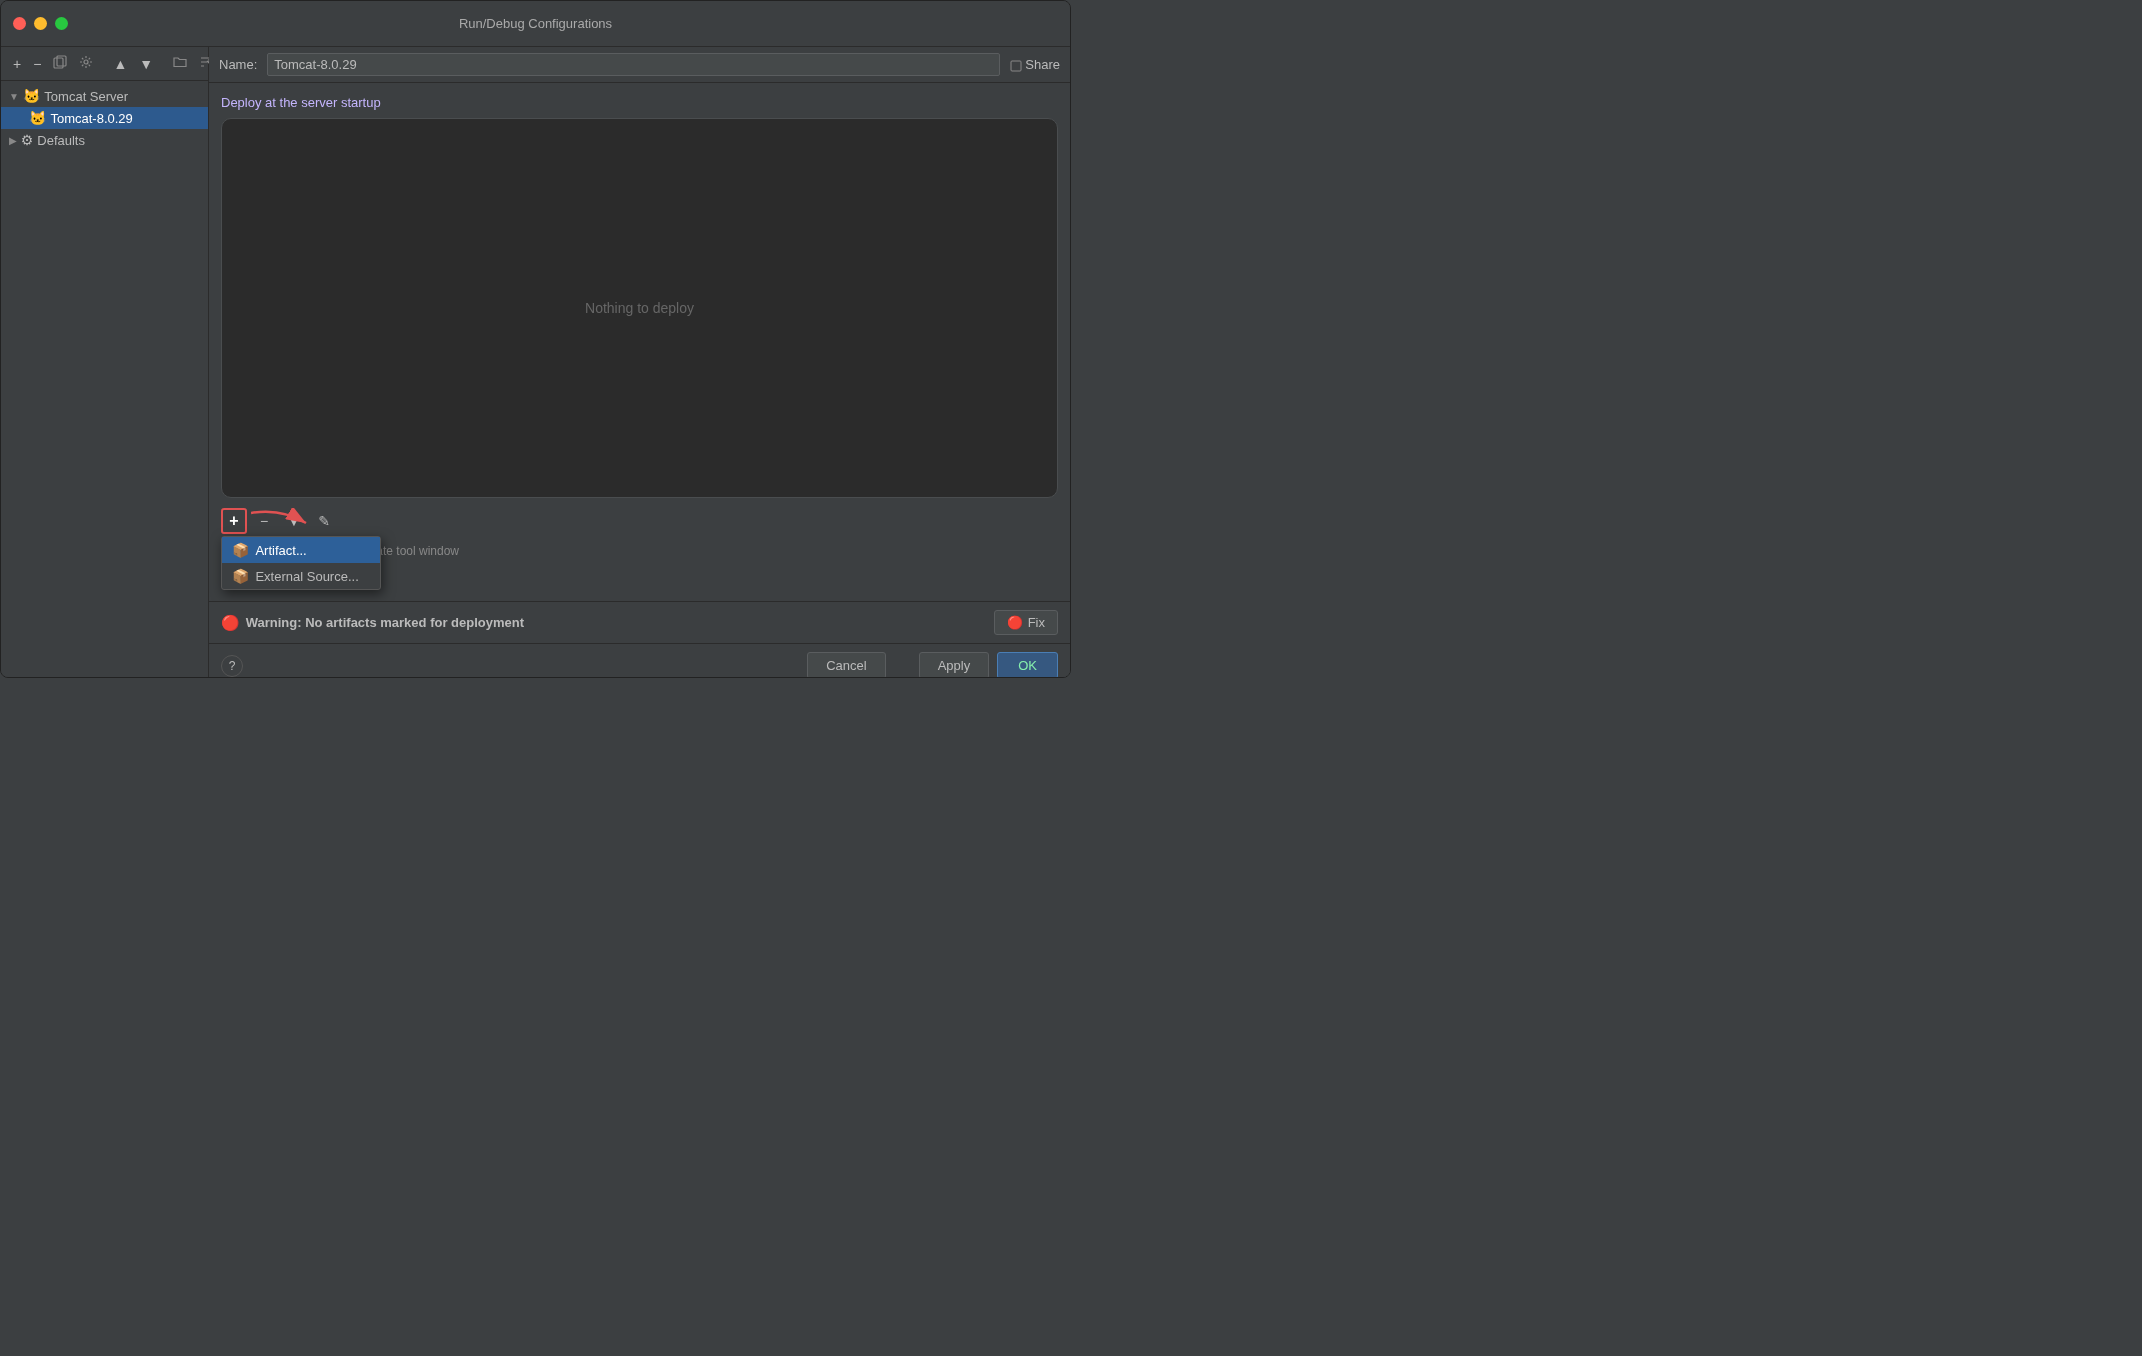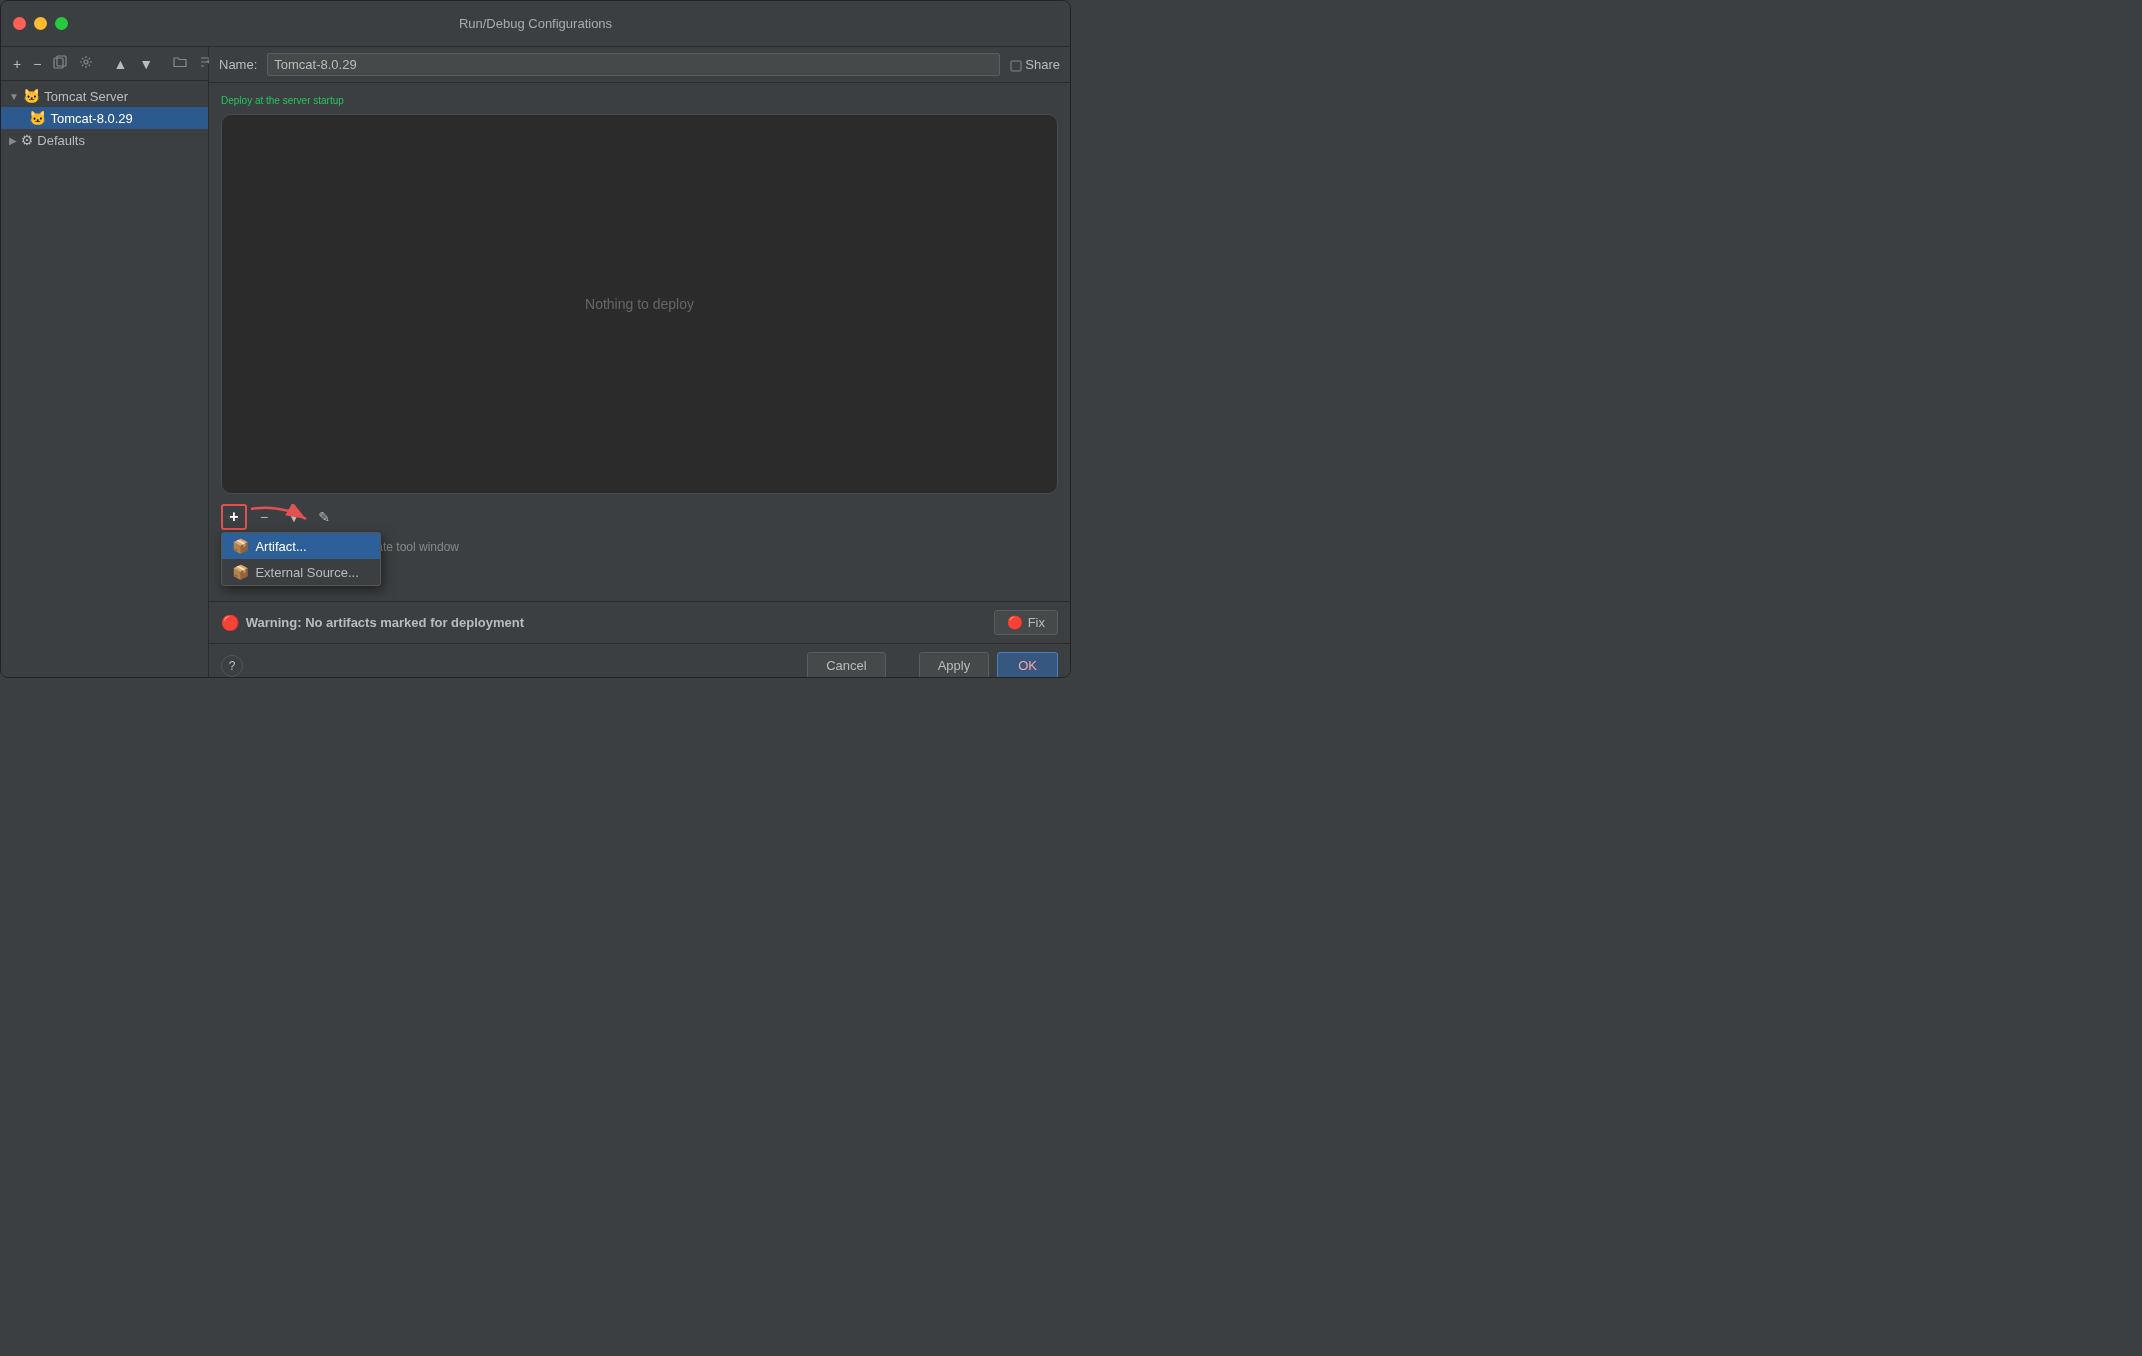--- a/index.html
+++ b/index.html
@@ -176,22 +176,22 @@
 
     
     .content-area {
       flex: 1;
       padding: 12px;
       overflow: auto;
       position: relative;
     }
 
     .deploy-label {
-      font-size: 10px;
-      color: #22c55e;
+      font-size: 13px;
+      color: #c4b5fd;
       margin-bottom: 8px;
     }
 
     .deploy-list {
       background: #2b2b2b;
       border: 1px solid #4a4d4f;
       border-radius: 10px;
       flex: 1;
       min-height: 380px;
       display: flex;
@@ -338,21 +338,21 @@
       color: #bbbbbb;
       padding: 5px 18px;
       border-radius: 3px;
       cursor: pointer;
       font-size: 13px;
       margin-left: 25px;
     }
     .ok-btn {
       background: #365880;
       border: 1px solid #4a7eb5;
-      color: #fca5a5;
+      color: #86efac;
       padding: 5px 20px;
       border-radius: 3px;
       cursor: pointer;
       font-size: 13px;
     }
 
     
     .red-arrow {
       position: absolute;
       top: 4px;

